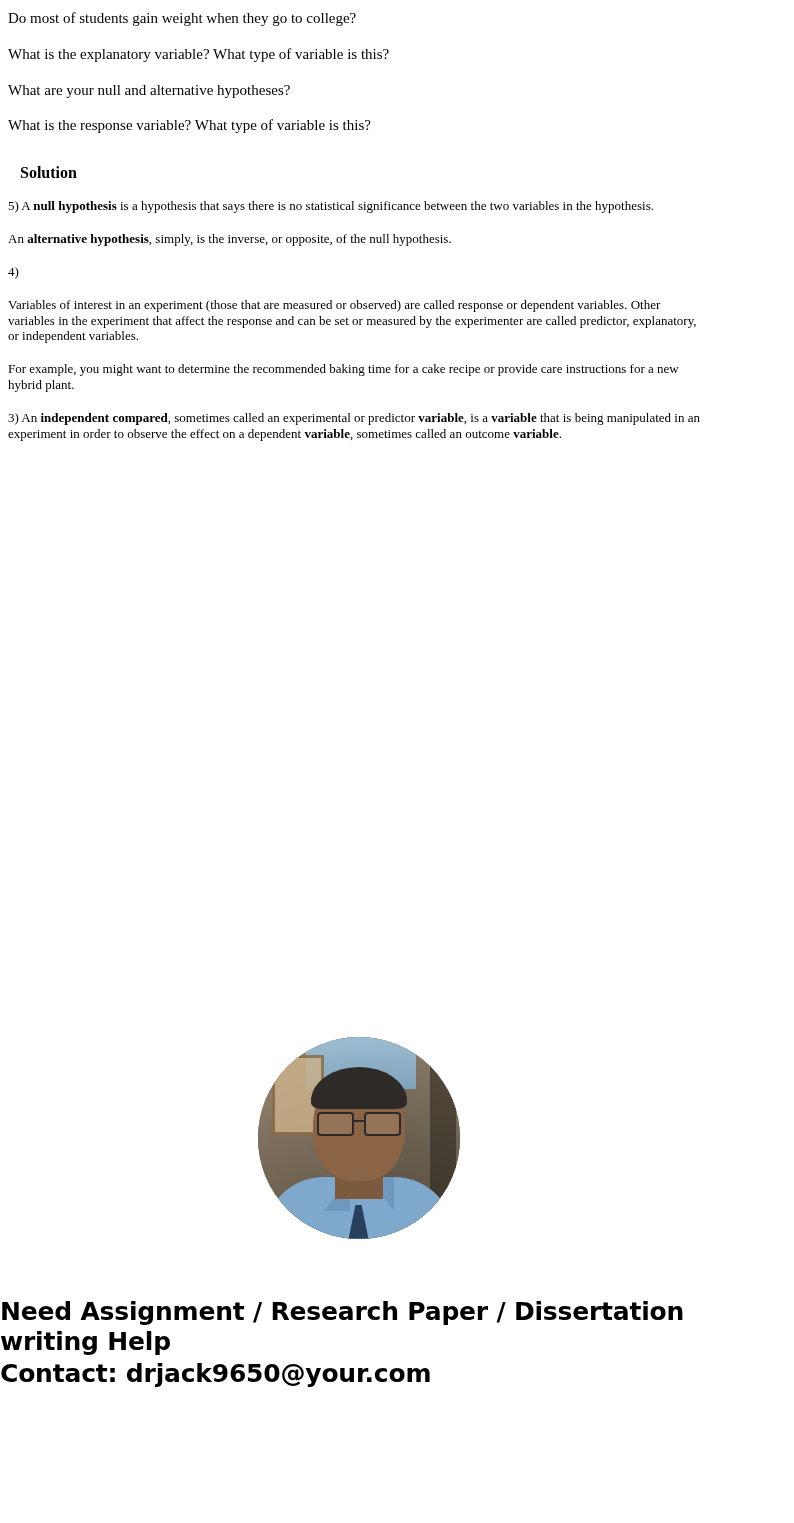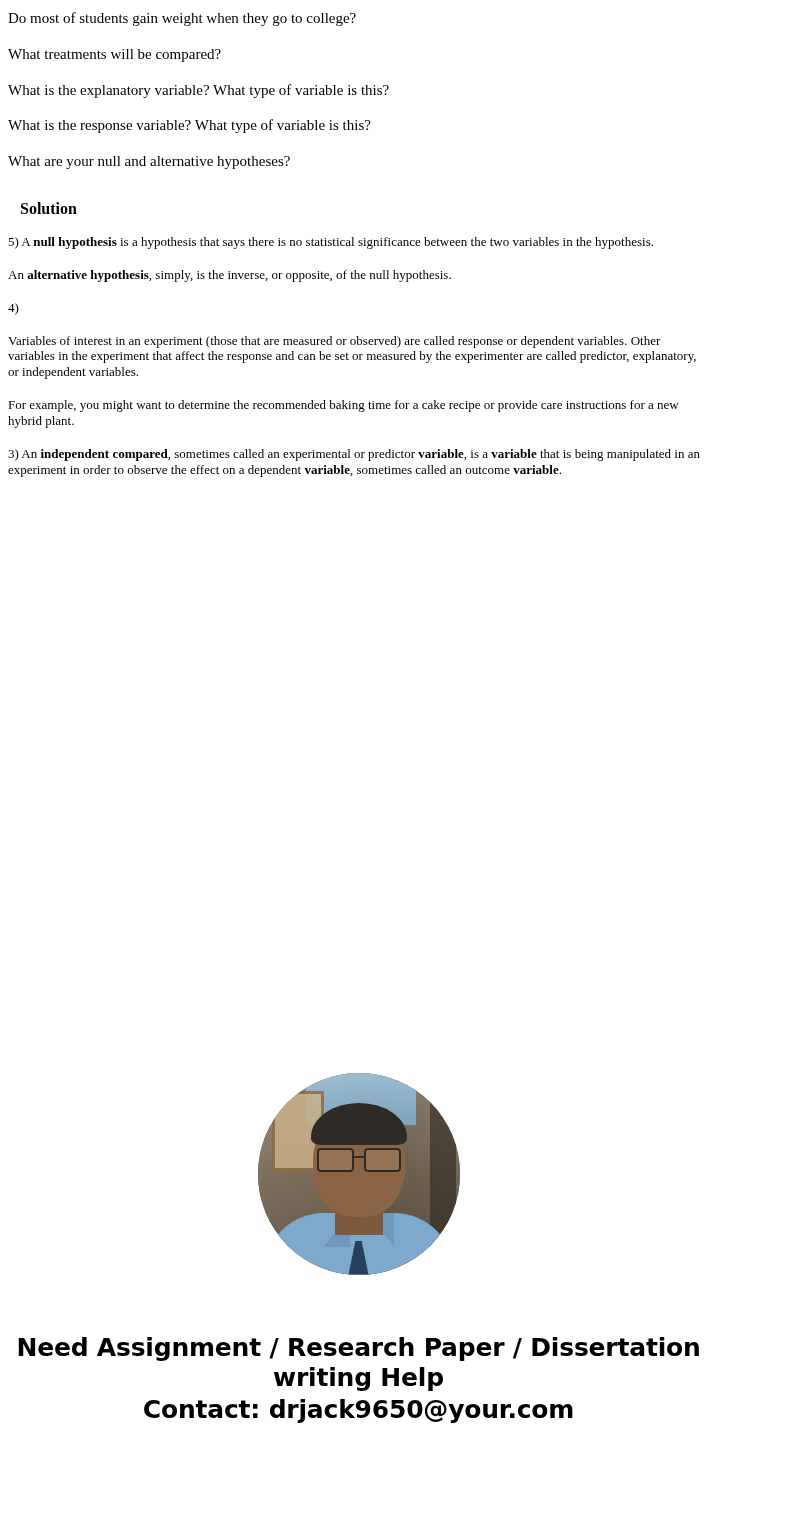--- a/index.html
+++ b/index.html
@@ -177,43 +177,42 @@
     position: absolute;
     left: 50%;
     bottom: 0;
     transform: translateX(-50%);
     width: 20px; height: 34px;
     background: #27405e;
     clip-path: polygon(35% 0, 65% 0, 100% 100%, 0 100%);
   }
   .footer {
     margin-top: 58px;
-    text-align: center;
+    text-align: left;
     font-family: "DejaVu Sans", sans-serif;
     font-weight: bold;
     font-size: 25px;
     line-height: 1.2;
     letter-spacing: -0.2px;
     padding-bottom: 18px;
   }
   .footer .line1 { display: block; }
   .footer .line2 { display: block; }
   .footer .line3 { display: block; margin-top: 2px; }
 </style>
 </head>
 <body>
 
 <div class="page">
   <div class="content">
 
     <p class="q">Do most of students gain weight when they go to college?</p>
-    <p class="q">What treatments will be compared?</p>
     <p class="q">What is the explanatory variable? What type of variable is this?</p>
+    <p class="q">What are your null and alternative hypotheses?</p>
     <p class="q">What is the response variable? What type of variable is this?</p>
-    <p class="q">What are your null and alternative hypotheses?</p>
 
     <h2 class="solution">Solution</h2>
 
     <p class="body"><span>5) A </span><b>null hypothesis</b><span> is a hypothesis that says there is no statistical significance between the two variables in the hypothesis.</span></p>
 
     <p class="body"><span>An </span><b>alternative hypothesis</b><span>, simply, is the inverse, or opposite, of the null hypothesis.</span></p>
 
     <p class="body">4)</p>
 
     <p class="body">Variables of interest in an experiment (those that are measured or observed) are called response or dependent variables. Other variables in the experiment that affect the response and can be set or measured by the experimenter are called predictor, explanatory, or independent variables.</p>

